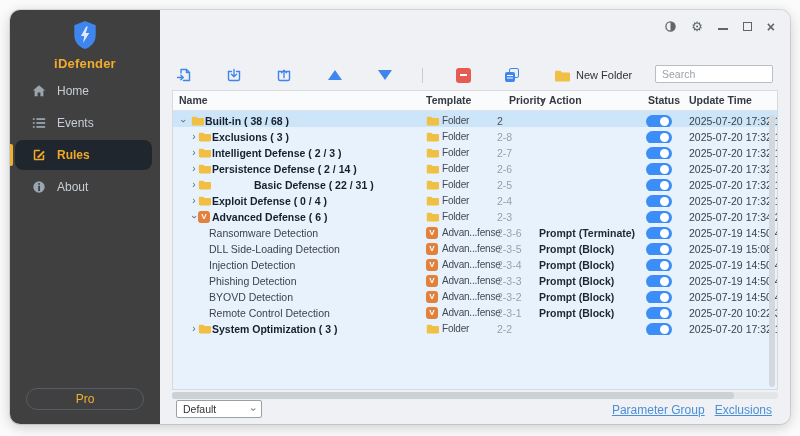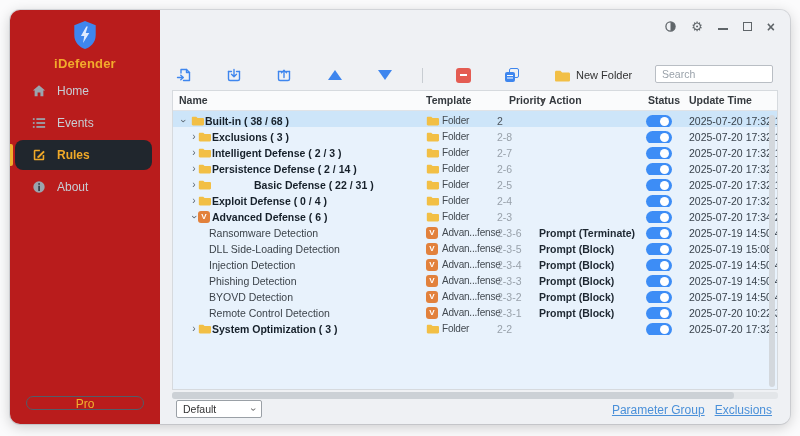--- a/index.html
+++ b/index.html
@@ -12,37 +12,37 @@
   }
   .window {
     position: absolute; left: 10px; top: 10px;
     width: 780px; height: 414px;
     border-radius: 10px; overflow: hidden;
     background: #eff1f4;
     box-shadow: 0 3px 14px rgba(0,0,0,.20), 0 0 0 1px #e0e2e6;
     display: flex;
   }
   
-  .sidebar { width: 150px; flex: none; background: #b91c1c; position: relative; }
+  .sidebar { width: 150px; flex: none; background: #404040; position: relative; }
   .logo { width: 26px; height: 30px; margin: 10px auto 0; }
   .app-name { color: #f2ab2c; font-weight: 700; font-size: 13px; text-align: center; margin-top: 6px; letter-spacing: .2px; }
   nav { position: absolute; left: 0; right: 0; top: 66px; }
   .nav-item {
     height: 30px; margin-bottom: 2px; display: flex; align-items: center;
     padding-left: 22px; gap: 11px; font-size: 12px; color: #c7ced5; cursor: pointer;
   }
   .nav-item .nav-ic { width: 14px; height: 14px; color: #9aa5ae; display: inline-flex; }
   .nav-item.active {
     background: #20262d; margin-left: 5px; margin-right: 8px; padding-left: 17px;
     border-radius: 8px; color: #f0a928; font-weight: 700;
   }
   .nav-item.active .nav-ic { color: #f0a928; }
   .accent { position: absolute; left: 0; top: 134px; width: 3px; height: 22px; background: #f0b02f; border-radius: 0 2px 2px 0; }
   .pro-btn {
-    position: absolute; left: 16px; right: 16px; bottom: 14px; height: 14px;
+    position: absolute; left: 16px; right: 16px; bottom: 14px; height: 22px;
     background: transparent; border: 1px solid #525d68; border-radius: 12px;
     color: #f0b02f; font-size: 12px; font-family: inherit; cursor: pointer;
   }
   
   .main { flex: 1; position: relative; background: #eff1f4; }
   .winbtns { position: absolute; top: 9px; right: 15px; display: flex; align-items: center; gap: 15px; }
   .winbtn { color: #5f6569; display: inline-flex; align-items: center; justify-content: center; cursor: pointer; }
   .wb-min { width: 10px; height: 1px; border-top: 2px solid #5f6569; margin-top: 4px; }
   .wb-max { width: 9px; height: 9px; border: 1.5px solid #5f6569; }
   .wb-close { font-size: 14px; line-height: 10px; font-weight: 700; }

